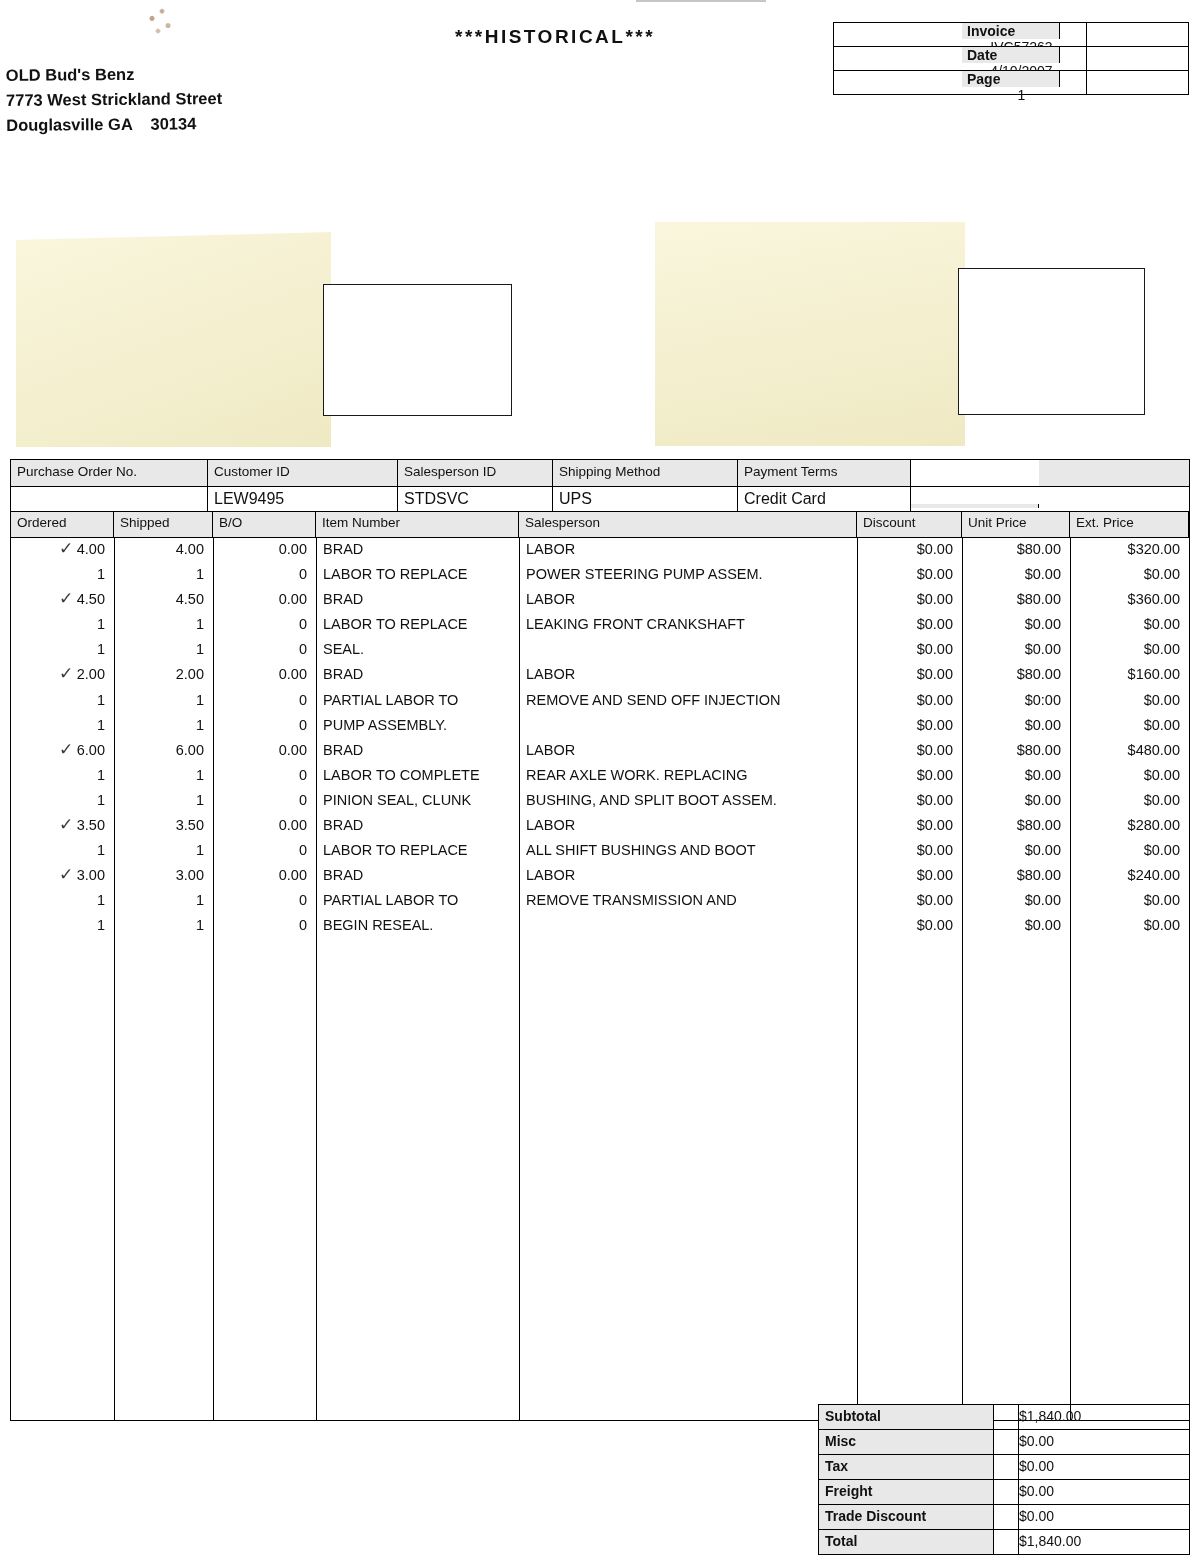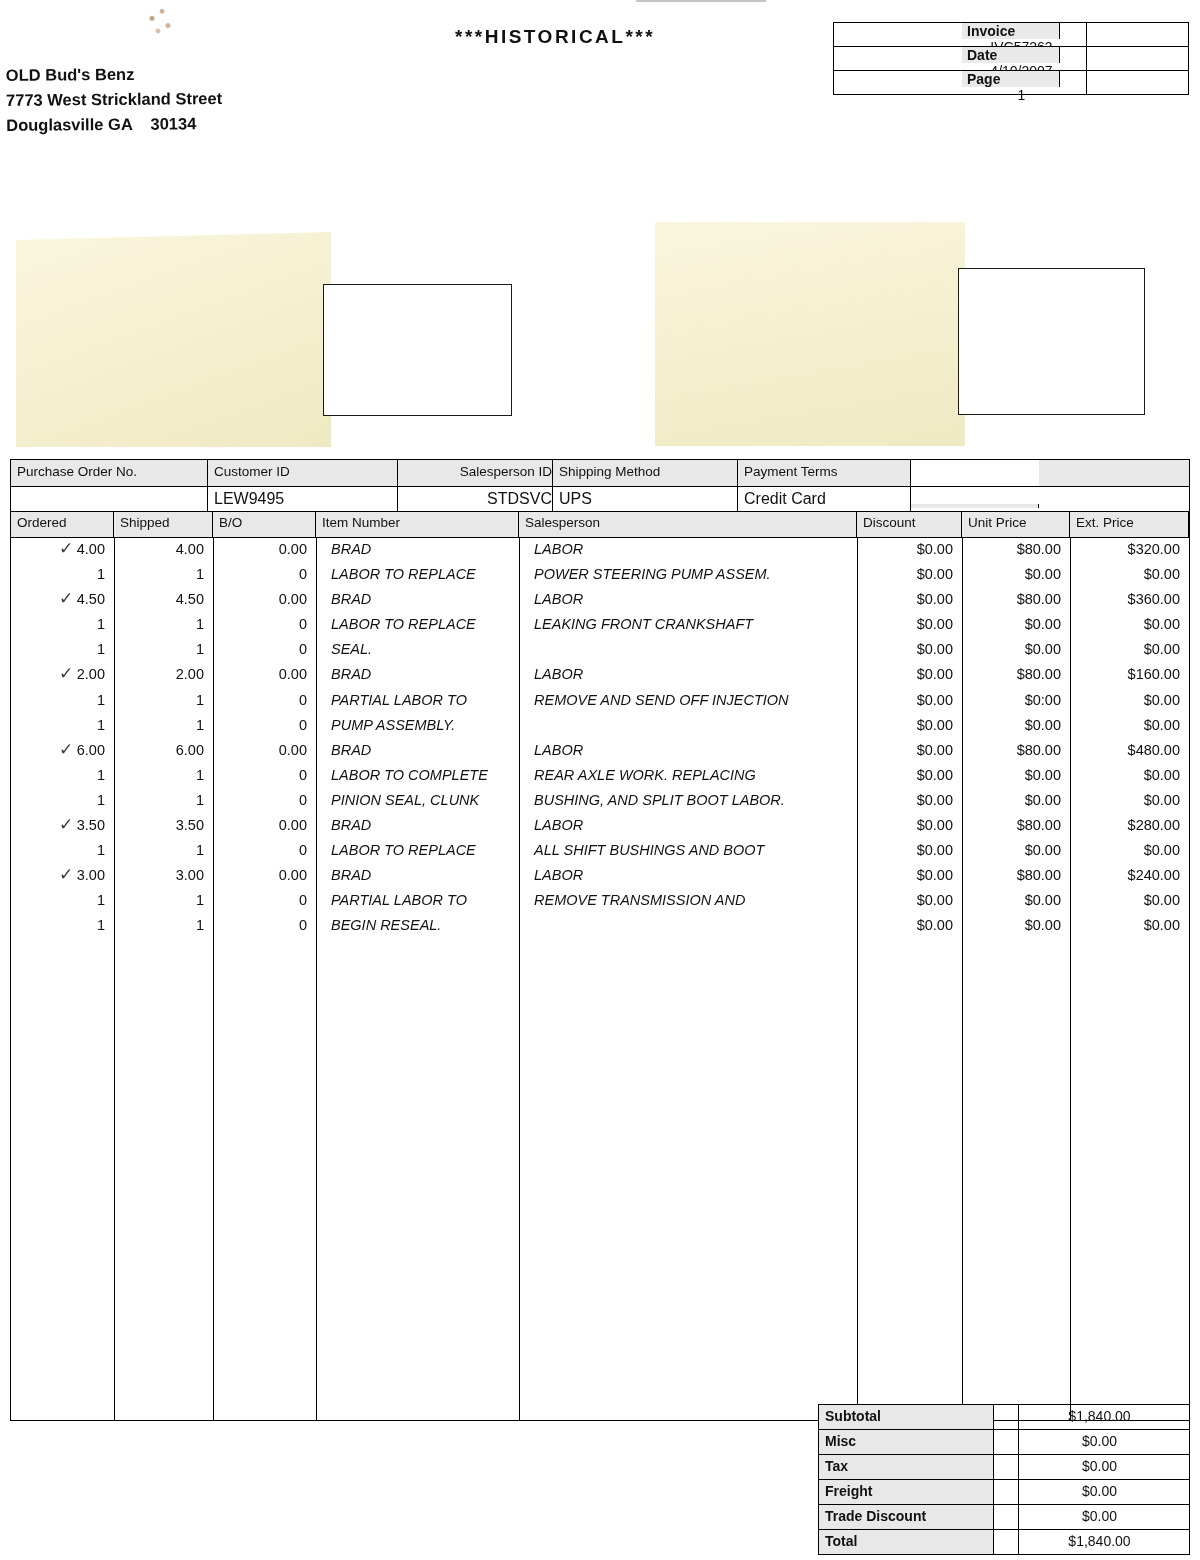--- a/index.html
+++ b/index.html
@@ -138,21 +138,21 @@
     font-size: 16px;
     background: #fff;
     white-space: nowrap;
     overflow: hidden;
   }
   .cell.nb { border-right: none; }
 
   
   .w-po { width: 197px; }
   .w-cust { width: 190px; }
-  .w-sales { width: 155px; text-align: right; }
+  .w-sales { width: 155px; }
   .w-ship { width: 185px; }
   .w-pay { width: 173px; }
   .w-req { width: 128px; margin-top: 44px; }
   .w-tail { width: 150px; }
 
   
   .c1 { width: 103px; }  
   .c2 { width: 99px; }   
   .c3 { width: 103px; }  
   .c4 { width: 203px; }  
@@ -189,21 +189,21 @@
     z-index:2;
   }
   .irow .cell {
     box-sizing:border-box;
     font-size:14.5px;
     padding-top:3px;
     white-space:nowrap;
     overflow:hidden;
   }
   .irow .cell.num { text-align:right; padding-right:9px; }
-  .irow .cell.txt { padding-left:15px;font-style:italic; }
+  .irow .cell.txt { padding-left:7px; }
 
   .check {
     position:absolute;
     left:48px;
     font-family:"DejaVu Sans", sans-serif;
     font-size:17px;
     color:#3a3a3a;
   }
 
   
@@ -221,21 +221,21 @@
   .tlabel {
     width:175px;
     background:#e8e8e8;
     border-right:1px solid #000;
     box-sizing:border-box;
     padding:3px 0 0 6px;
     font-weight:bold;
     font-size:14px;
   }
   .tmid { width:25px; border-right:1px solid #000; box-sizing:border-box; }
-  .tval { flex:1; text-align:center; padding:3px 9px 0 0; box-sizing:border-box; }
+  .tval { flex:1; text-align:left; padding:3px 9px 0 0; box-sizing:border-box; }
   .smudge {
     position:absolute;
     left:140px; top:4px; width:40px; height:36px;
     background:
       radial-gradient(circle at 30% 40%, rgba(150,90,40,.55) 0 2px, transparent 3px),
       radial-gradient(circle at 55% 20%, rgba(150,90,40,.5) 0 1.5px, transparent 3px),
       radial-gradient(circle at 70% 60%, rgba(150,90,40,.45) 0 2px, transparent 3px),
       radial-gradient(circle at 45% 75%, rgba(150,90,40,.4) 0 1.5px, transparent 3px);
   }
   .topline {
@@ -424,21 +424,21 @@
           <div class="cell c5 txt">REAR AXLE WORK. REPLACING</div>
           <div class="cell c6 num">$0.00</div>
           <div class="cell c7 num">$0.00</div>
           <div class="cell c8 num">$0.00</div>
         </div>
         <div class="irow">
           <div class="cell c1 num">1</div>
           <div class="cell c2 num">1</div>
           <div class="cell c3 num">0</div>
           <div class="cell c4 txt">PINION SEAL, CLUNK</div>
-          <div class="cell c5 txt">BUSHING, AND SPLIT BOOT LABOR.</div>
+          <div class="cell c5 txt">BUSHING, AND SPLIT BOOT ASSEM.</div>
           <div class="cell c6 num">$0.00</div>
           <div class="cell c7 num">$0.00</div>
           <div class="cell c8 num">$0.00</div>
         </div>
         <div class="irow">
           <span class="check">✓</span>
           <div class="cell c1 num">3.50</div>
           <div class="cell c2 num">3.50</div>
           <div class="cell c3 num">0.00</div>
           <div class="cell c4 txt">BRAD</div>

